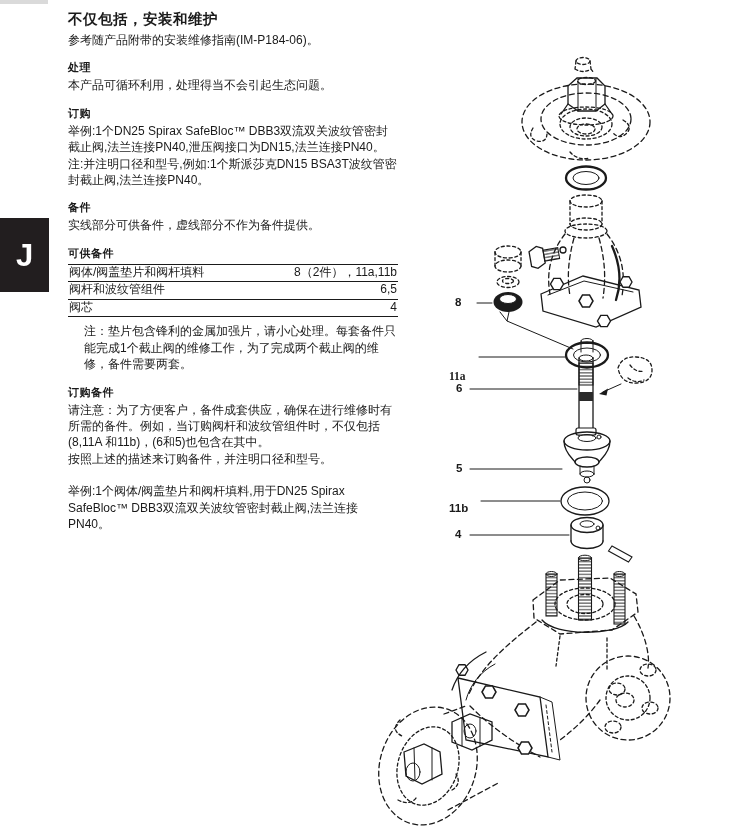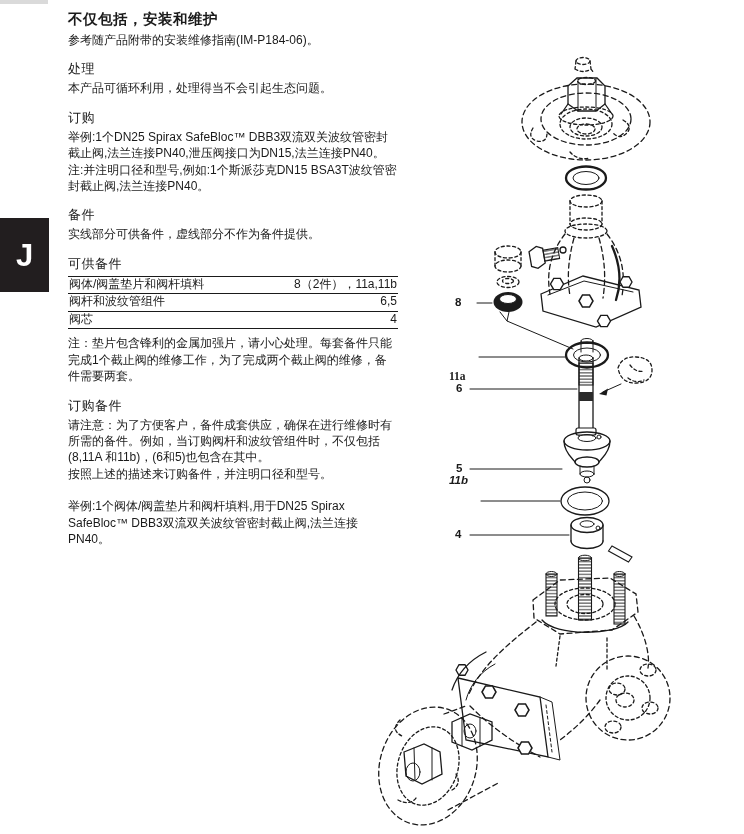--- a/index.html
+++ b/index.html
@@ -4,28 +4,28 @@
 <style>
   html,body{margin:0;padding:0;background:#ffffff;}
   body{width:744px;height:834px;position:relative;overflow:hidden;
        font-family:"Liberation Sans","DejaVu Sans",sans-serif;color:#1a1a1a;}
   .top-strip{position:absolute;left:0;top:0;width:48px;height:4px;background:#dadada;}
   .side-tab{position:absolute;left:0;top:218px;width:49px;height:74px;background:#221e1f;
             display:flex;align-items:center;justify-content:center;}
   .side-tab span{color:#ffffff;font-weight:bold;font-size:31px;line-height:1;}
   .text-col{position:absolute;left:68px;top:10px;width:330px;}
   h1{font-size:14.5px;font-weight:bold;margin:0 0 3px 0;letter-spacing:.5px;}
-  h2{font-size:13px;font-weight:normal;margin:12px 0 2px 0;letter-spacing:.5px;}
+  h2{font-size:11px;font-weight:bold;margin:12px 0 2px 0;letter-spacing:.5px;}
   p{font-size:12px;line-height:16.4px;margin:0;}
   .sp-table{border-top:1.3px solid #1a1a1a;margin-top:3px;}
   .sp-row{display:flex;justify-content:space-between;border-bottom:1.3px solid #1a1a1a;
           font-size:12px;padding:1px 1px 2px 1px;line-height:13.5px;}
   .sp-name{text-align:right;}
   .sp-ref{text-align:center;}
-  .note{margin-top:6px;}
+  .note{margin-top:6px;margin-left:16px;}
   .spacer{height:16px;}
   .diagram-wrap{position:absolute;left:0;top:0;width:744px;height:834px;pointer-events:none;}
   .plabel{position:absolute;font-size:11.5px;font-weight:bold;line-height:12px;}
 </style>
 </head>
 <body>
 
 <div class="top-strip"></div>
 
 <div class="side-tab">
@@ -242,15 +242,15 @@
       <path class="s tn" d="M462,718 L462,746 M480,718 L480,746"></path>
       <ellipse class="s tn" cx="470" cy="731" rx="6" ry="7"></ellipse>
       <path class="s d" d="M444,714 L466,706 M448,810 L500,782"></path>
     </g>
   </svg>
 
   <div class="plabel" style="left:455px;top:296px;">8</div>
   <div class="plabel" style="left:449px;top:370px;font-family:Liberation Serif, serif;">11a</div>
   <div class="plabel" style="left:456px;top:382px;">6</div>
   <div class="plabel" style="left:456px;top:462px;">5</div>
-  <div class="plabel" style="left:449px;top:474px;font-style:italic;">11b</div>
+  <div class="plabel" style="left:449px;top:502px;">11b</div>
   <div class="plabel" style="left:455px;top:528px;">4</div>
 </div>
 
 </body></html>

